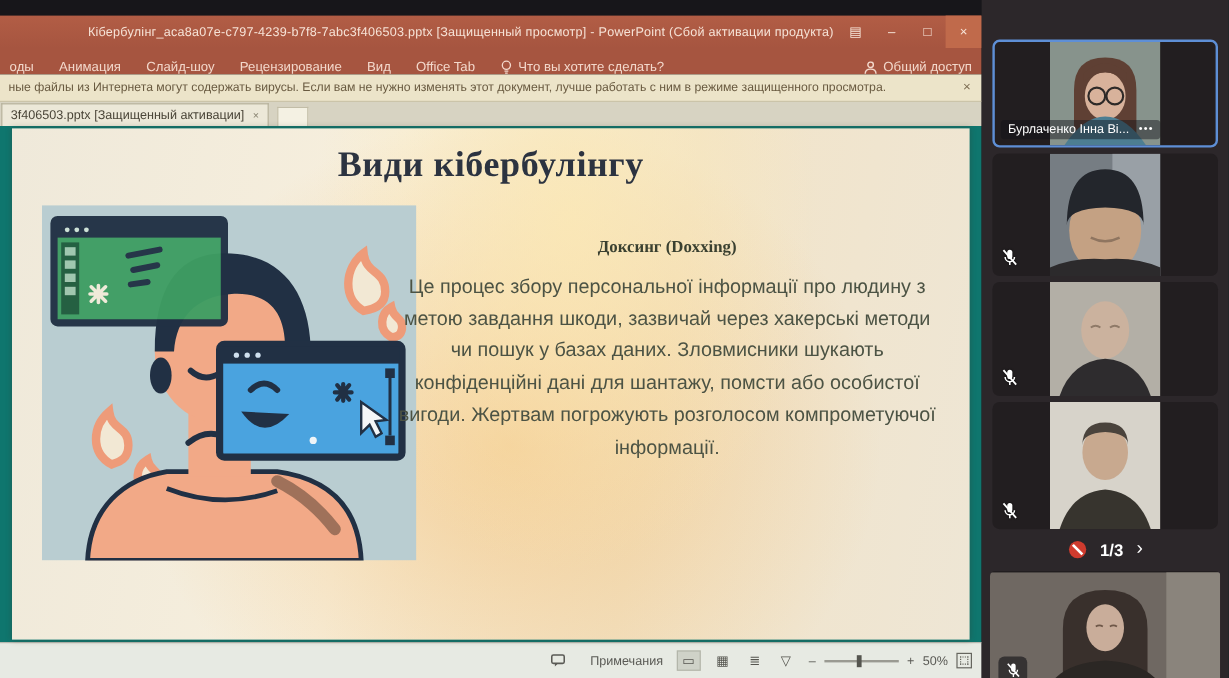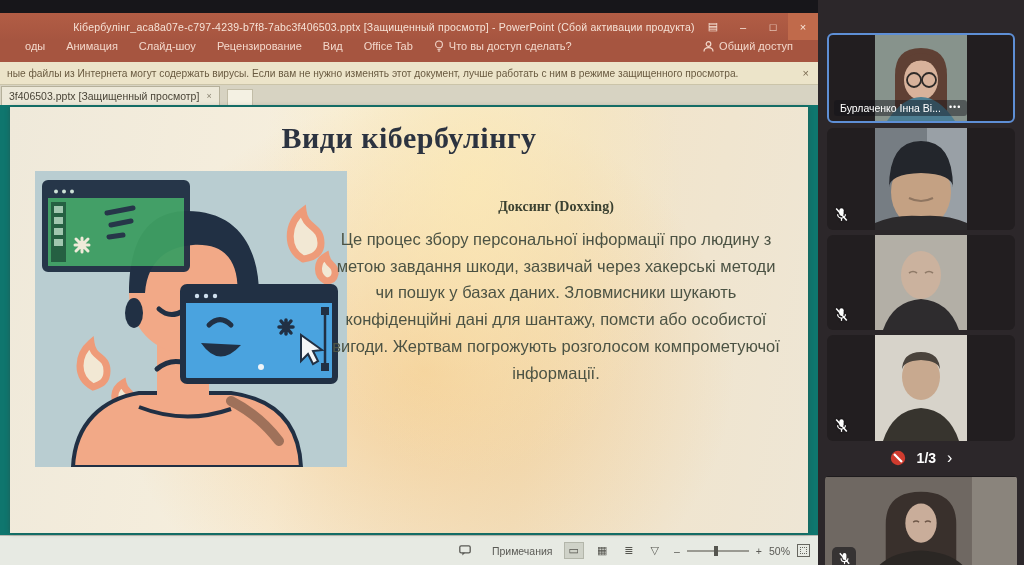--- a/index.html
+++ b/index.html
@@ -8,21 +8,21 @@
 
   
   .ppt{position:absolute;left:0;top:13px;width:818px;height:552px;display:flex;flex-direction:column;}
 
   .titlebar{height:27px;background:linear-gradient(#b25d45,#a65540);color:#f6e2d6;display:flex;align-items:center;font-size:10.5px;}
   .title-text{flex:1;text-align:center;white-space:nowrap;overflow:hidden;padding-left:70px;letter-spacing:.2px;}
   .win-controls{display:flex;align-items:center;height:100%;}
   .win-btn{width:30px;height:100%;display:flex;align-items:center;justify-content:center;font-size:11px;color:#f8e6da;}
   .win-btn.close{background:#c06a4b;}
 
-  .ribbonrow{height:22px;background:#a65540;display:flex;align-items:flex-start;color:#f3d8cb;font-size:11px;padding:0 25px;}
+  .ribbonrow{height:22px;background:#a65540;display:flex;align-items:flex-end;color:#f3d8cb;font-size:11px;padding:0 8px;}
   .rtab{margin-right:21px;white-space:nowrap;cursor:default;}
   .tellme{display:flex;align-items:center;gap:5px;white-space:nowrap;}
   .share{margin-left:auto;display:flex;align-items:center;gap:5px;white-space:nowrap;}
 
   .pvbar{height:22px;background:#ece4c9;border-bottom:1px solid #cbc4a9;display:flex;align-items:center;font-size:10.2px;color:#695a40;padding:0 7px;gap:12px;}
   .pv-msg{white-space:nowrap;overflow:hidden;}
   .pv-btn{border:1px solid #98906e;background:#f8f3e1;padding:2px 11px;font-size:10.2px;color:#564a33;white-space:nowrap;cursor:pointer;}
   .pv-close{margin-left:auto;color:#7a6a50;font-size:11px;padding-right:2px;}
 
   .tabrow{height:20px;background:#d7d3c2;display:flex;align-items:flex-end;padding-left:1px;}
@@ -94,39 +94,39 @@
     <span class="rtab">Слайд-шоу</span>
     <span class="rtab">Рецензирование</span>
     <span class="rtab">Вид</span>
     <span class="rtab">Office Tab</span>
     <span class="tellme">
       <svg width="10" height="12" viewBox="0 0 10 12">
         <circle cx="5" cy="4.4" r="3.4" fill="none" stroke="#f3d8cb" stroke-width="1.1"></circle>
         <line x1="3.4" y1="9.3" x2="6.6" y2="9.3" stroke="#f3d8cb" stroke-width="1.1"></line>
         <line x1="3.9" y1="11" x2="6.1" y2="11" stroke="#f3d8cb" stroke-width="1.1"></line>
       </svg>
-      <span>Что вы доступ сделать?</span>
+      <span>Что вы хотите сделать?</span>
     </span>
     <span class="share">
       <svg width="11" height="11" viewBox="0 0 11 11">
         <circle cx="5.5" cy="3" r="2.3" fill="none" stroke="#f3d8cb" stroke-width="1.2"></circle>
         <path d="M1 10.5 Q1 6.6 5.5 6.6 Q10 6.6 10 10.5" fill="none" stroke="#f3d8cb" stroke-width="1.2"></path>
       </svg>
       <span>Общий доступ</span>
     </span>
   </div>
 
   <div class="pvbar">
     <span class="pv-msg">ные файлы из Интернета могут содержать вирусы. Если вам не нужно изменять этот документ, лучше работать с ним в режиме защищенного просмотра.</span>
     <span class="pv-close">×</span>
   </div>
 
   <div class="tabrow">
     <div class="doctab">
-      <span>3f406503.pptx [Защищенный просмотр]</span>
+      <span>3f406503.pptx [Защищенный активации]</span>
       <span class="doctab-close">×</span>
     </div>
     <div class="tabstub"></div>
   </div>
 
   <div class="canvas">
     <div class="slide">
       <div class="slide-title">Види кібербулінгу</div>
 
       <svg class="illu" viewBox="0 0 312 296">

